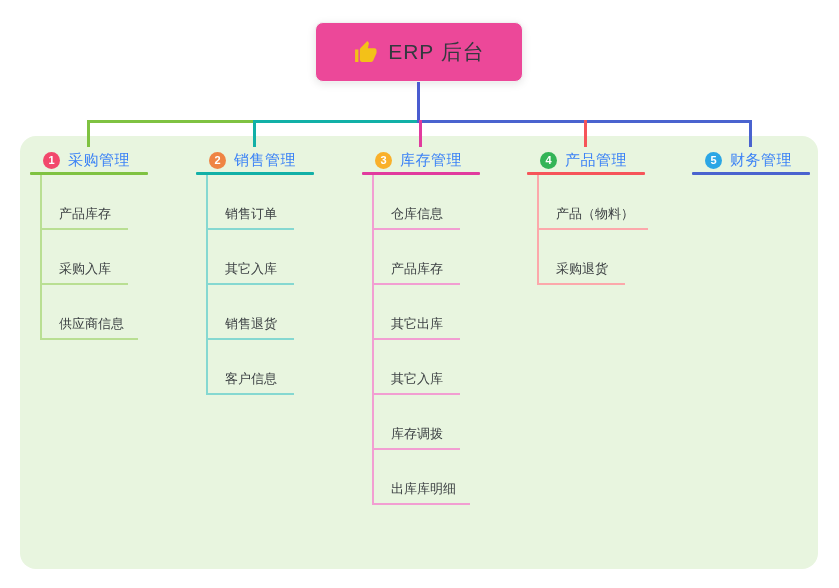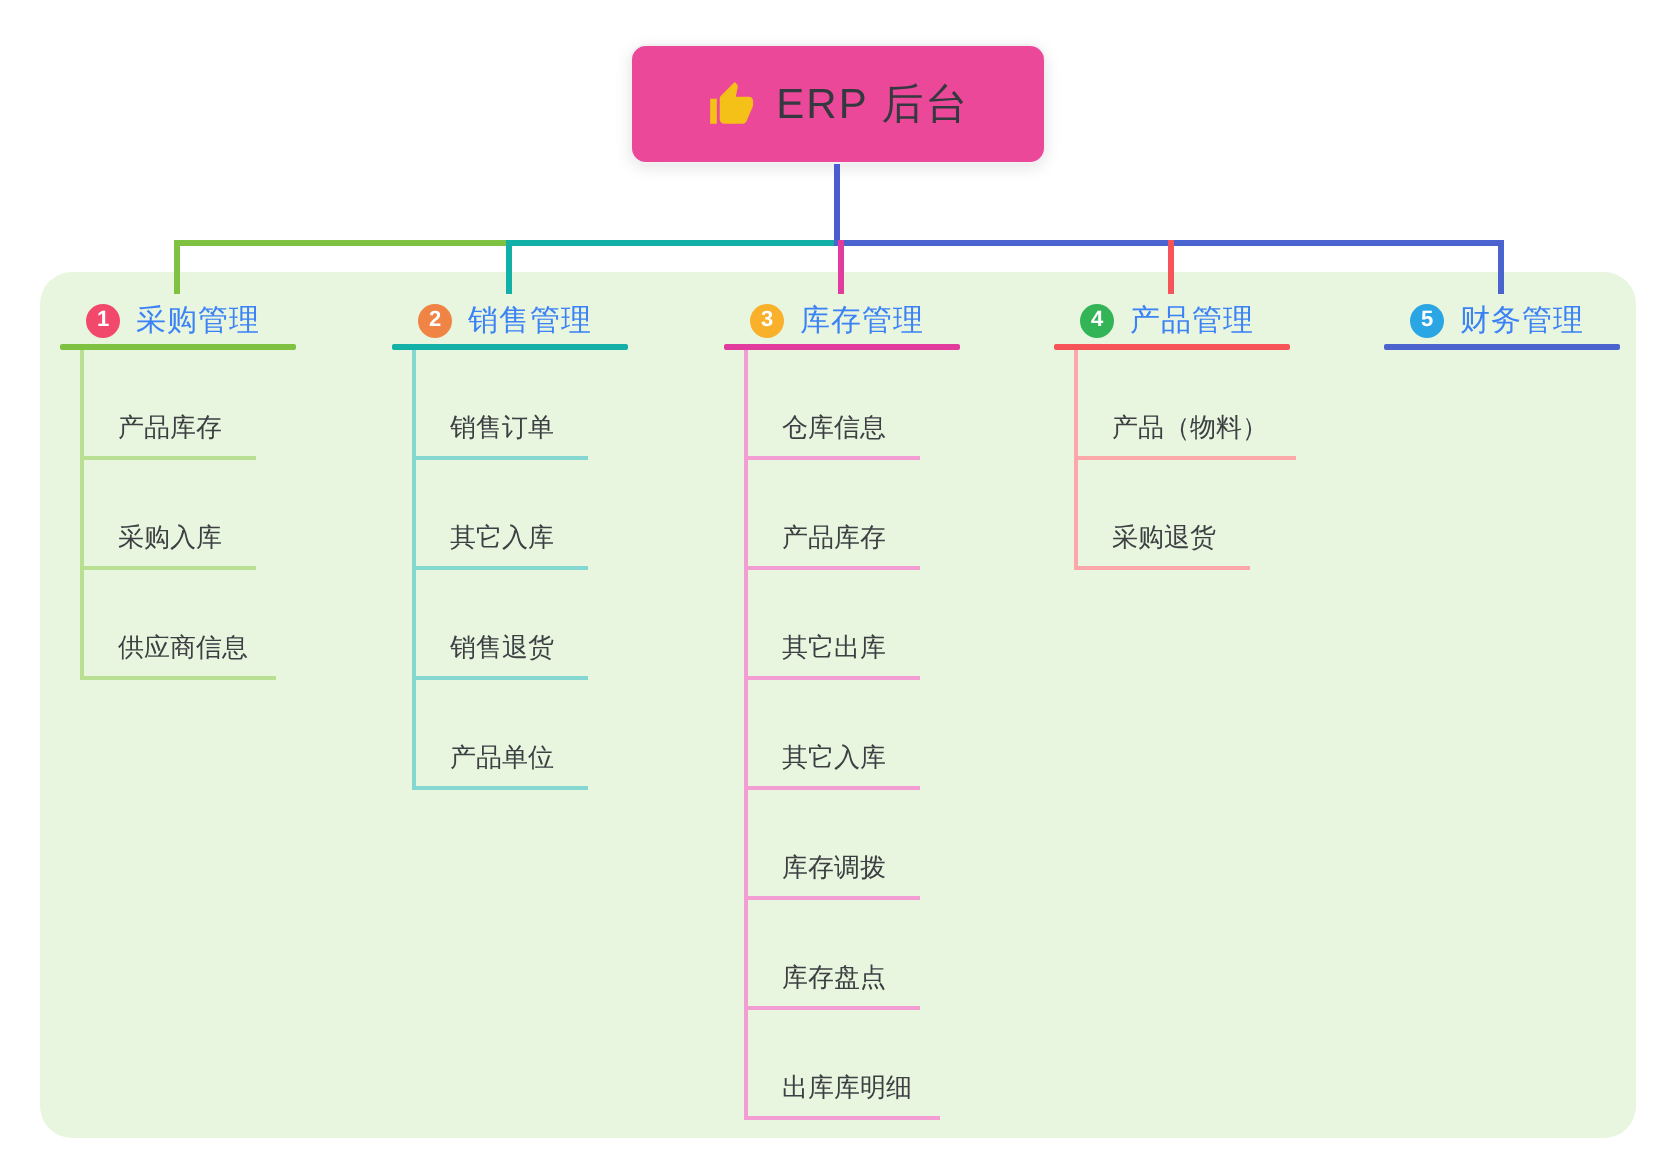--- a/index.html
+++ b/index.html
@@ -92,36 +92,35 @@
     <div class="branch" style="left: 196px; --c: #12b0a7; --lc: #85d8d1; --bc: #ef8444;">
     <div class="branch-title">
       <span class="badge">2</span>
       <span class="branch-label">销售管理</span>
     </div>
     <div class="branch-underline"></div>
     <div class="items">
         <div class="item">销售订单</div>
         <div class="item">其它入库</div>
         <div class="item">销售退货</div>
-        <div class="item">产品单位</div>
+        <div class="item">客户信息</div>
       </div>
   </div>
     <div class="branch" style="left: 362px; --c: #e13b9e; --lc: #f29ed2; --bc: #f9b02a;">
     <div class="branch-title">
       <span class="badge">3</span>
       <span class="branch-label">库存管理</span>
     </div>
     <div class="branch-underline"></div>
     <div class="items">
         <div class="item">仓库信息</div>
         <div class="item">产品库存</div>
         <div class="item">其它出库</div>
         <div class="item">其它入库</div>
         <div class="item">库存调拨</div>
-        <div class="item">库存盘点</div>
         <div class="item">出库库明细</div>
       </div>
   </div>
     <div class="branch" style="left: 527px; --c: #f65459; --lc: #fca8ab; --bc: #33b457;">
     <div class="branch-title">
       <span class="badge">4</span>
       <span class="branch-label">产品管理</span>
     </div>
     <div class="branch-underline"></div>
     <div class="items">

